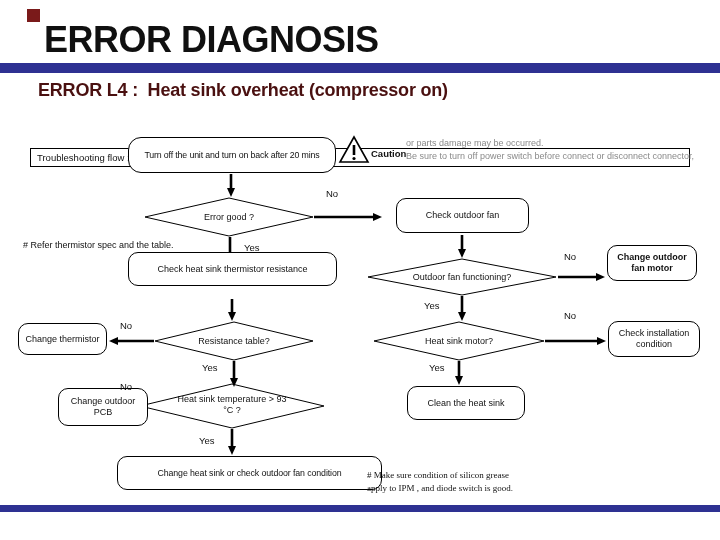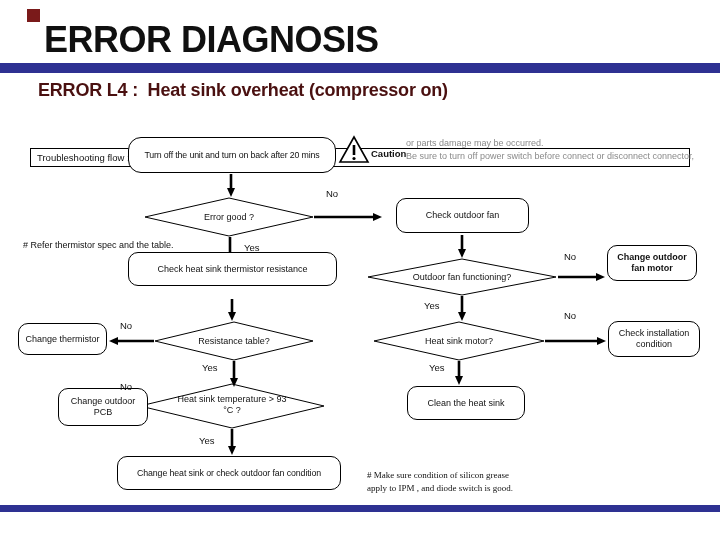--- a/index.html
+++ b/index.html
@@ -27,21 +27,21 @@
   .note span{display:block;font-family:Liberation Serif, serif;}
   
   .n-start{left:128px;top:137px;width:208px;height:36px;border-radius:13px;font-size:8.8px;letter-spacing:-0.15px;}
   .n-checkfan{left:396px;top:198px;width:133px;height:35px;}
   .n-resist{left:128px;top:252px;width:209px;height:34px;}
   .n-fanmotor{left:607px;top:245px;width:90px;height:36px;font-weight:bold;}
   .n-thermistor{left:18px;top:323px;width:89px;height:32px;}
   .n-install{left:608px;top:321px;width:92px;height:36px;}
   .n-pcb{left:18px;top:388px;width:90px;height:38px;margin-left:40px;}
   .n-clean{left:407px;top:386px;width:118px;height:34px;}
-  .n-final{left:117px;top:456px;width:224px;height:34px;font-size:8.8px;letter-spacing:-0.1px;}
+  .n-final{left:117px;top:456px;width:265px;height:34px;font-size:8.8px;letter-spacing:-0.1px;}
   
   .d-error{left:169px;top:212px;width:120px;}
   .d-fanfunc{left:387px;top:272px;width:150px;text-align:center;}
   .d-resnorm{left:174px;top:336px;width:120px;}
   .d-dirty{left:399px;top:336px;width:120px;}
   .d-temp{left:172px;top:394px;width:120px;}
   
   .lbl-no1{left:326px;top:188px;}  .lbl-yes1{left:244px;top:242px;}
   .lbl-no2{left:564px;top:251px;}  .lbl-yes2{left:424px;top:300px;}
   .lbl-no3{left:564px;top:310px;}  .lbl-yes3{left:202px;top:362px;}

